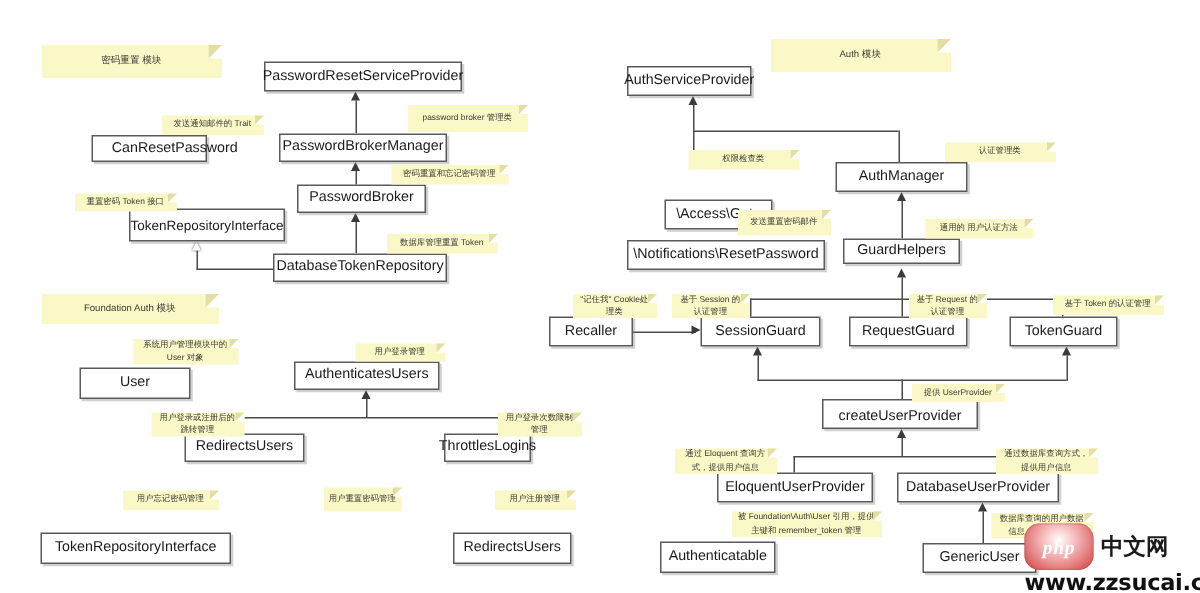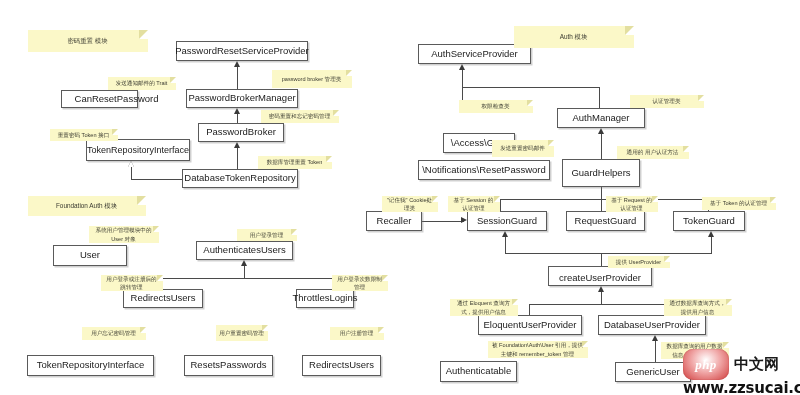--- a/index.html
+++ b/index.html
@@ -254,35 +254,32 @@
     <span>用户登录次数限制管理</span>
   </div>
 
   <div class="node" style="left:27px; top:355px; width:127px; height:21px;">
     <span>TokenRepositoryInterface</span>
   </div>
   <div class="note" style="left:82px; top:327px; width:64px; height:13px;">
     <span>用户忘记密码管理</span>
   </div>
 
-  <div class="node" style="left:184px; top:355px; width:89px; height:21px;">
-    <span>ResetsPasswords</span>
-  </div>
   <div class="note" style="left:216px; top:325px; width:52px; height:16px;">
     <span>用户重置密码管理</span>
   </div>
 
   <div class="node" style="left:302px; top:355px; width:79px; height:21px;">
     <span>RedirectsUsers</span>
   </div>
   <div class="note" style="left:330px; top:327px; width:54px; height:13px;">
     <span>用户注册管理</span>
   </div>
 
-  <div class="node" style="left:418px; top:44px; width:113px; height:20px;">
+  <div class="node" style="left:418px; top:44px; width:83px; height:20px;">
     <span>AuthServiceProvider</span>
   </div>
 
   <div class="line v" style="left:462px; top:70px; height:17px;"></div>
   <div class="arrow-up" style="left:459px; top:64px;"></div>
   <div class="line h" style="left:462px; top:87px; width:137px;"></div>
   <div class="line v" style="left:462px; top:87px; height:21px;"></div>
   <div class="line v" style="left:599px; top:87px; height:21px;"></div>
 
   <div class="node" style="left:427px; top:133px; width:72px; height:20px;margin-left:16px;">
@@ -302,21 +299,21 @@
   <div class="node" style="left:418px; top:160px; width:132px; height:20px;">
     <span>\Notifications\ResetPassword</span>
   </div>
   <div class="note" style="left:492px; top:140px; width:62px; height:17px;">
     <span>发送重置密码邮件</span>
   </div>
 
   <div class="line v" style="left:601px; top:134px; height:25px;"></div>
   <div class="arrow-up" style="left:598px; top:128px;"></div>
 
-  <div class="node" style="left:562px; top:159px; width:78px; height:28px;">
+  <div class="node" style="left:562px; top:159px; width:78px; height:17px;">
     <span>GuardHelpers</span>
   </div>
   <div class="note" style="left:617px; top:146px; width:72px; height:13px;">
     <span>通用的 用户认证方法</span>
   </div>
 
   <div class="line v" style="left:601px; top:185px; height:14px;"></div>
   <div class="arrow-up" style="left:598px; top:179px;"></div>
   <div class="line h" style="left:500px; top:199px; width:208px;"></div>
   <div class="line v" style="left:500px; top:199px; height:13px;"></div>

